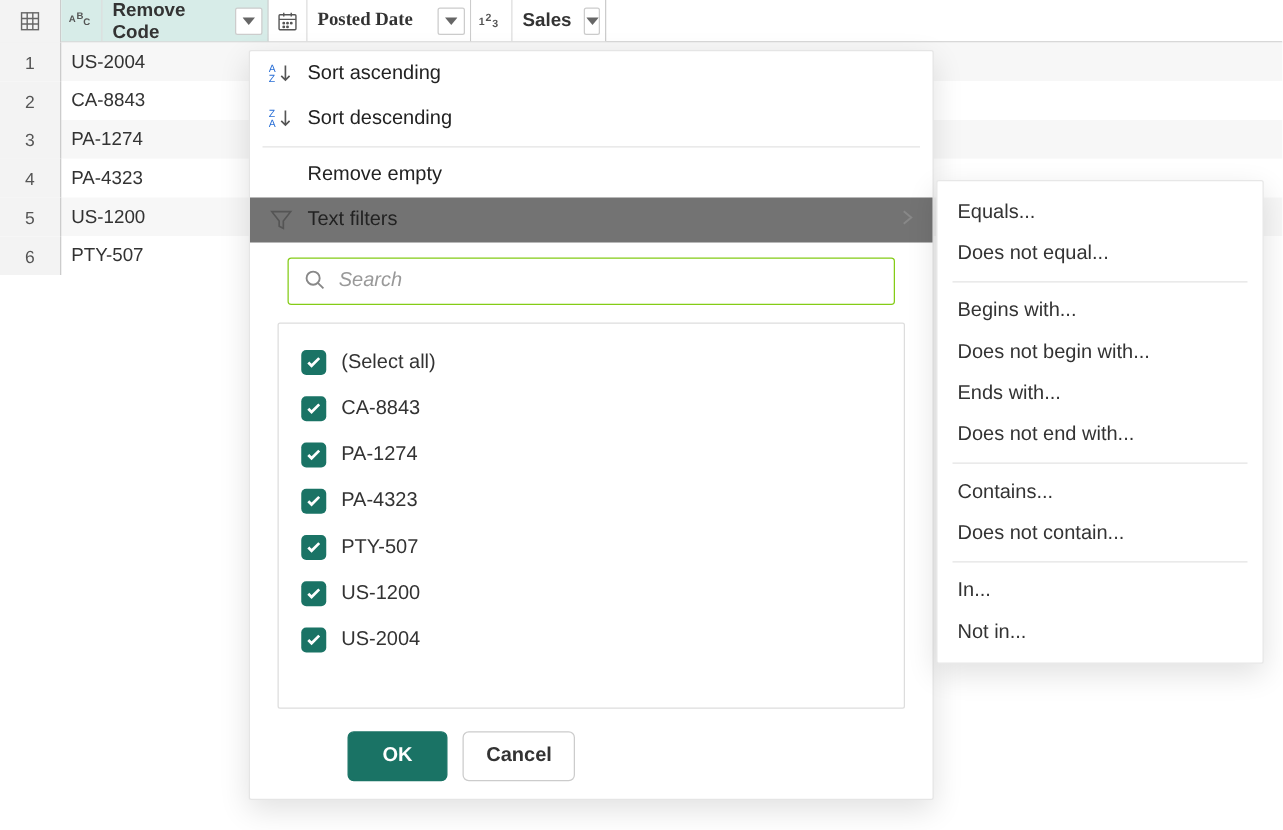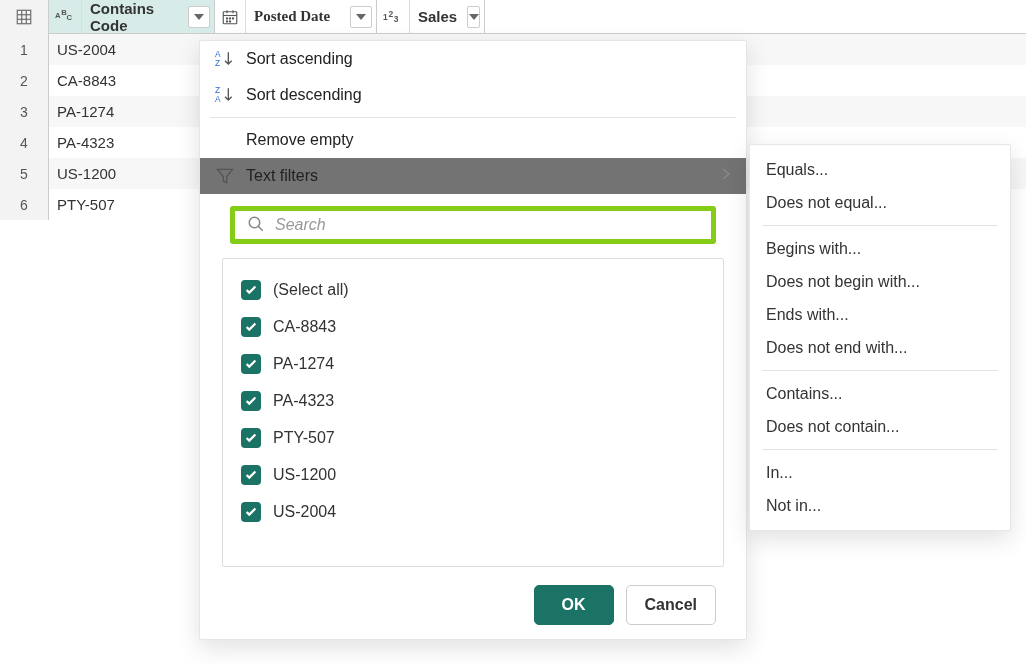--- a/index.html
+++ b/index.html
@@ -98,21 +98,21 @@
       color: #555;
     }
     .dd-item .spacer { width: 32px; }
     .dd-item .flex { flex: 1; }
     .dd-sep { height: 1px; background: #e3e3e3; margin: 4px 10px; }
     .submenu-arrow { color: #888; }
     
     .search-wrap { padding: 12px 30px 10px; }
     .search-box {
       display: flex; align-items: center;
-      border: 5px solid #84cc16;
+      border: 1px solid #84cc16;
       border-radius: 3px;
       height: 38px;
       padding: 0 12px;
     }
     .search-box svg { width: 18px; height: 18px; stroke: #888; fill: none; }
     .search-box input {
       border: none; outline: none; flex: 1;
       margin-left: 10px; font-size: 16px;
       font-style: italic; color: #888;
       background: transparent;
@@ -135,22 +135,23 @@
     .value-item .checkbox {
       width: 20px; height: 20px;
       border-radius: 4px;
       background: #1A7365;
       margin-right: 12px;
       display: flex; align-items: center; justify-content: center;
     }
     .value-item .checkbox svg { width: 14px; height: 14px; stroke: #fff; stroke-width: 2.5; fill: none; }
     
     .button-row {
-      display: flex; justify-content: flex-end; gap: 12px;
+      display: flex; justify-content: flex-start; gap: 12px;
       padding: 18px 30px 0 30px;
+      margin-left: 48px;
     }
     .btn {
       min-width: 80px; height: 40px;
       padding: 0 18px;
       border-radius: 5px;
       font-size: 16px; font-weight: 600;
       cursor: pointer;
       display: flex; align-items: center; justify-content: center;
     }
     .btn-primary { background: #1A7365; color: #fff; border: 1px solid #1A7365; }
@@ -191,21 +192,21 @@
         </svg>
     </div>
     <div class="header-cell active col-account">
       <span class="type-icon">
         <svg width="20" height="18" viewBox="0 0 26 18">
             <text x="0" y="10" font-size="10" fill="#555">A</text>
             <text x="8" y="7" font-size="10" fill="#555">B</text>
             <text x="15" y="13" font-size="10" fill="#555">C</text>
           </svg>
       </span>
-      <span class="col-label">Contains Code</span>
+      <span class="col-label">Remove Code</span>
       <span class="filter-toggle">
         <svg viewBox="0 0 10 10">
             <polygon points="0,2 10,2 5,8"></polygon>
           </svg>
       </span>
     </div>
     <div class="header-cell col-posted">
       <span class="type-icon">
         <svg width="18" height="18" viewBox="0 0 24 24" fill="none" stroke="#555" stroke-width="1.5">
             <rect x="3" y="5" width="18" height="16" rx="1"></rect>

